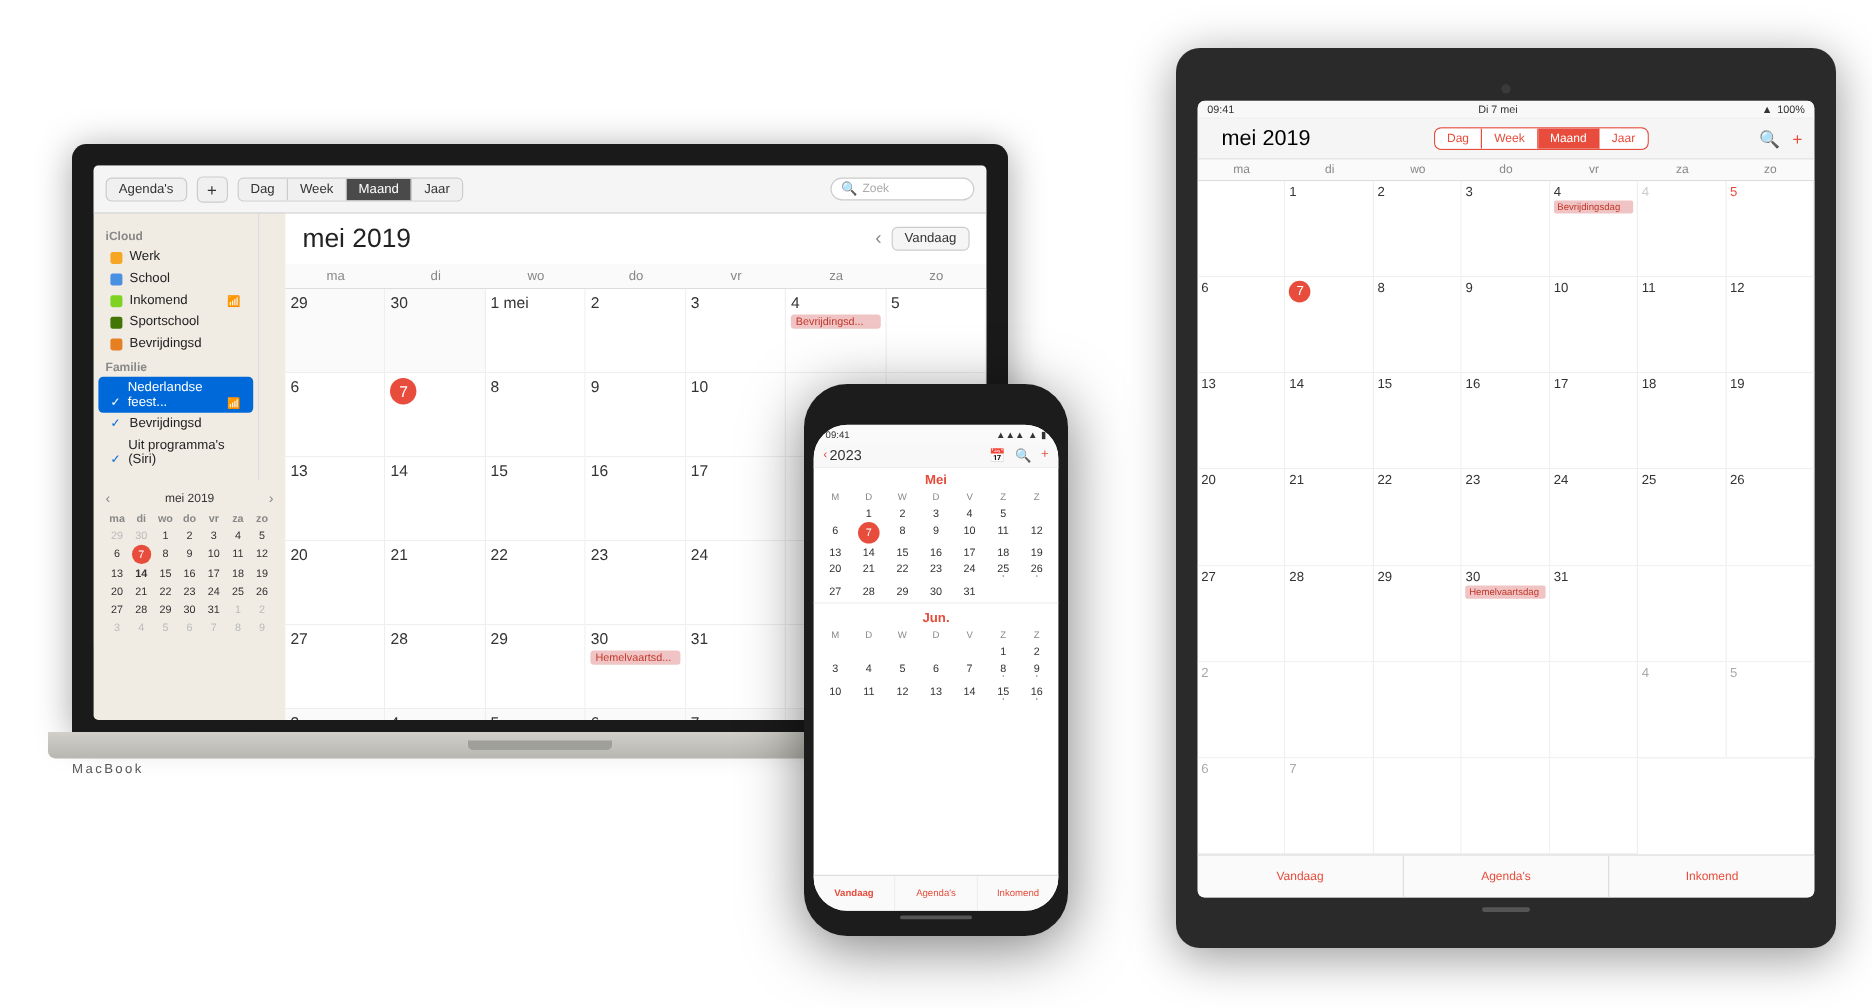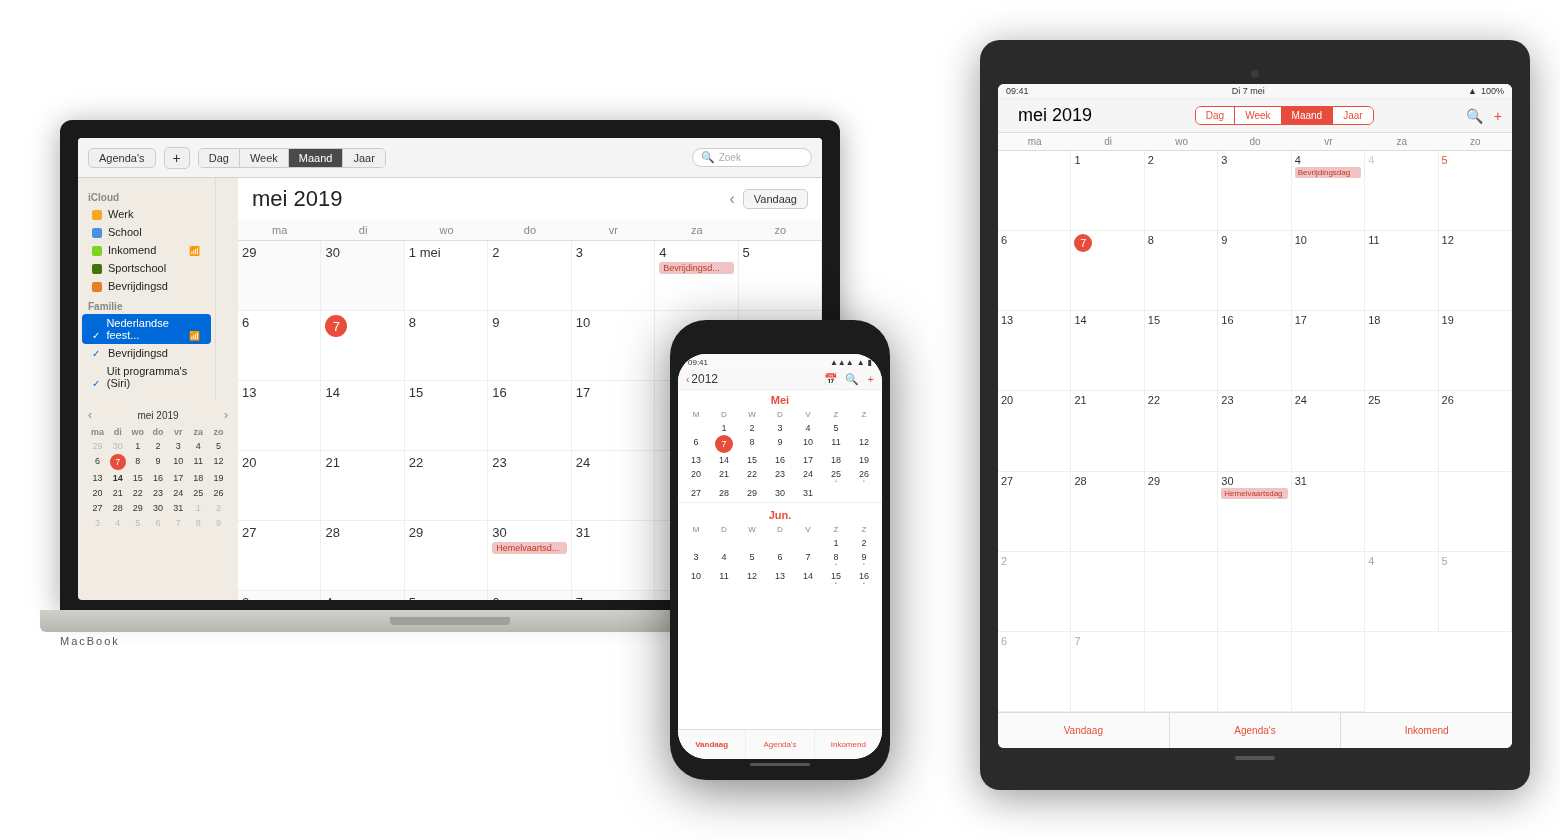--- a/index.html
+++ b/index.html
@@ -1059,21 +1059,21 @@
         <span>09:41</span>
         <div class="iphone-status-right">
           <span>▲▲▲</span>
           <span>▲</span>
           <span>▮</span>
         </div>
       </div>
 
       <div class="iphone-cal-header">
         <span class="iphone-back">‹</span>
-        <span class="iphone-year">2012</span>
+        <span class="iphone-year">2023</span>
         <div class="iphone-header-icons">
           <span class="iphone-header-icon">📅</span>
           <span class="iphone-header-icon">🔍</span>
           <span class="iphone-header-icon">+</span>
         </div>
       </div>
 
       <div class="iphone-month-label">Mei</div>
       <div class="iphone-mini-grid">
         <div class="iphone-mini-cell header">M</div>

